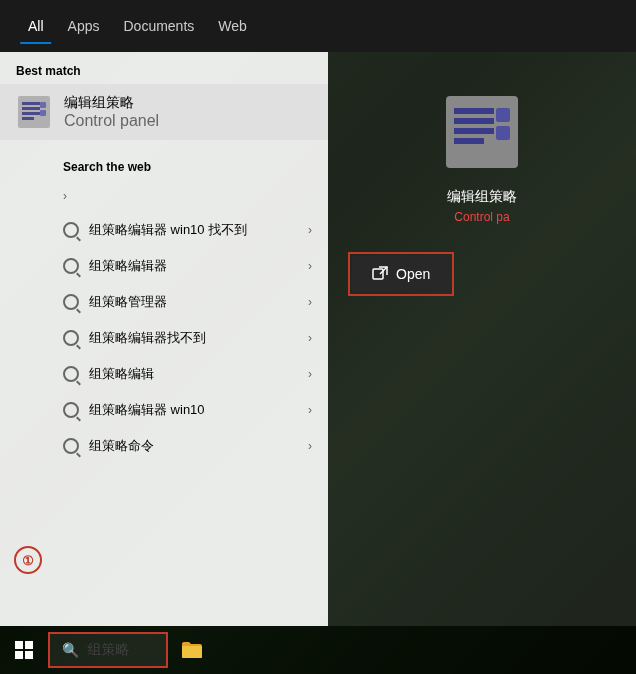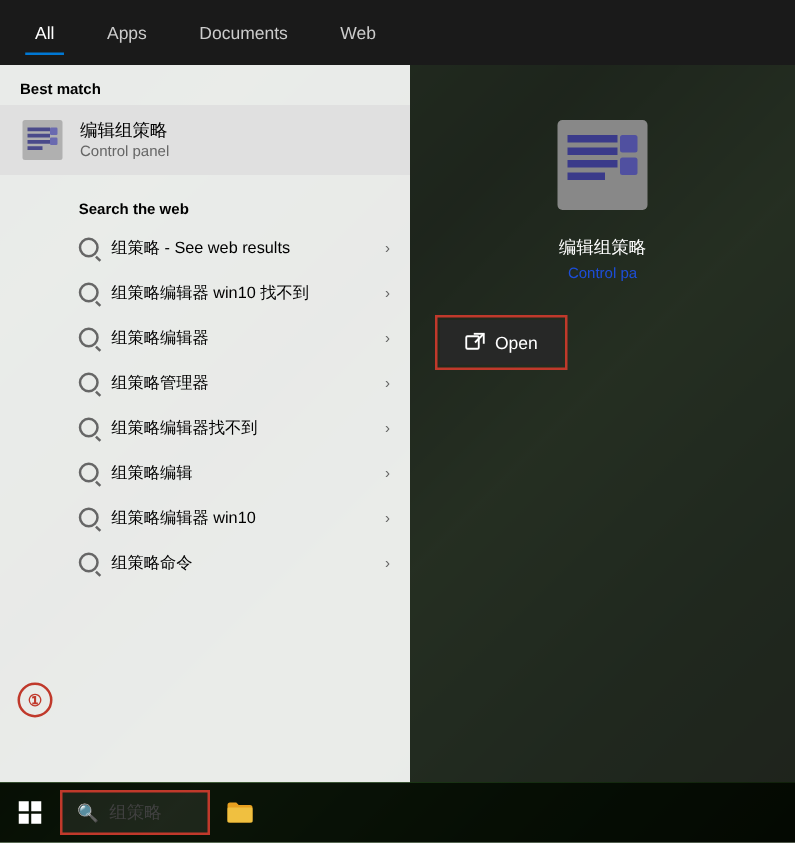--- a/index.html
+++ b/index.html
@@ -33,21 +33,21 @@
       z-index: 10;
     }
 
     
     .nav-tabs {
       background: #1a1a1a;
       display: flex;
       align-items: center;
       height: 52px;
       padding: 0 16px;
-      gap: 18px;
+      gap: 0;
     }
 
     .nav-tab {
       color: #cccccc;
       font-size: 14px;
       padding: 6px 12px;
       cursor: pointer;
       position: relative;
       text-decoration: none;
     }
@@ -121,21 +121,21 @@
       flex-direction: column;
     }
 
     .best-match-name {
       font-size: 14px;
       font-weight: 400;
       color: #000;
     }
 
     .best-match-type {
-      font-size: 12px;
+      font-size: 16px;
       color: #666;
     }
 
     
     .search-web-section {
       margin-top: 8px;
       margin-left: 47px;
     }
 
     .search-result-item {
@@ -195,21 +195,21 @@
     }
 
     .right-panel-name {
       color: #ffffff;
       font-size: 14px;
       text-align: center;
       margin-bottom: 4px;
     }
 
     .right-panel-type {
-      color: #1d4ed8;
+      color: #ef4444;
       font-size: 12px;
       text-align: center;
     }
 
     
     .open-button-container {
       position: absolute;
       top: 200px;
       left: 20px;
       border: 2px solid #c0392b;
@@ -314,24 +314,20 @@
         <div class="best-match-text">
           <span class="best-match-name">编辑组策略</span>
           <span class="best-match-type">Control panel</span>
         </div>
       </div>
 
       <div class="search-web-section">
         <div class="section-title">Search the web</div>
 
         <div class="search-result-item">
-          <div class="search-result-left">
-            <div class="search-icon-circle"></div>
-            <span class="search-result-text">组策略 - See web results</span>
-          </div>
           <span class="chevron-right">›</span>
         </div>
 
         <div class="search-result-item">
           <div class="search-result-left">
             <div class="search-icon-circle"></div>
             <span class="search-result-text">组策略编辑器 win10 找不到</span>
           </div>
           <span class="chevron-right">›</span>
         </div>

